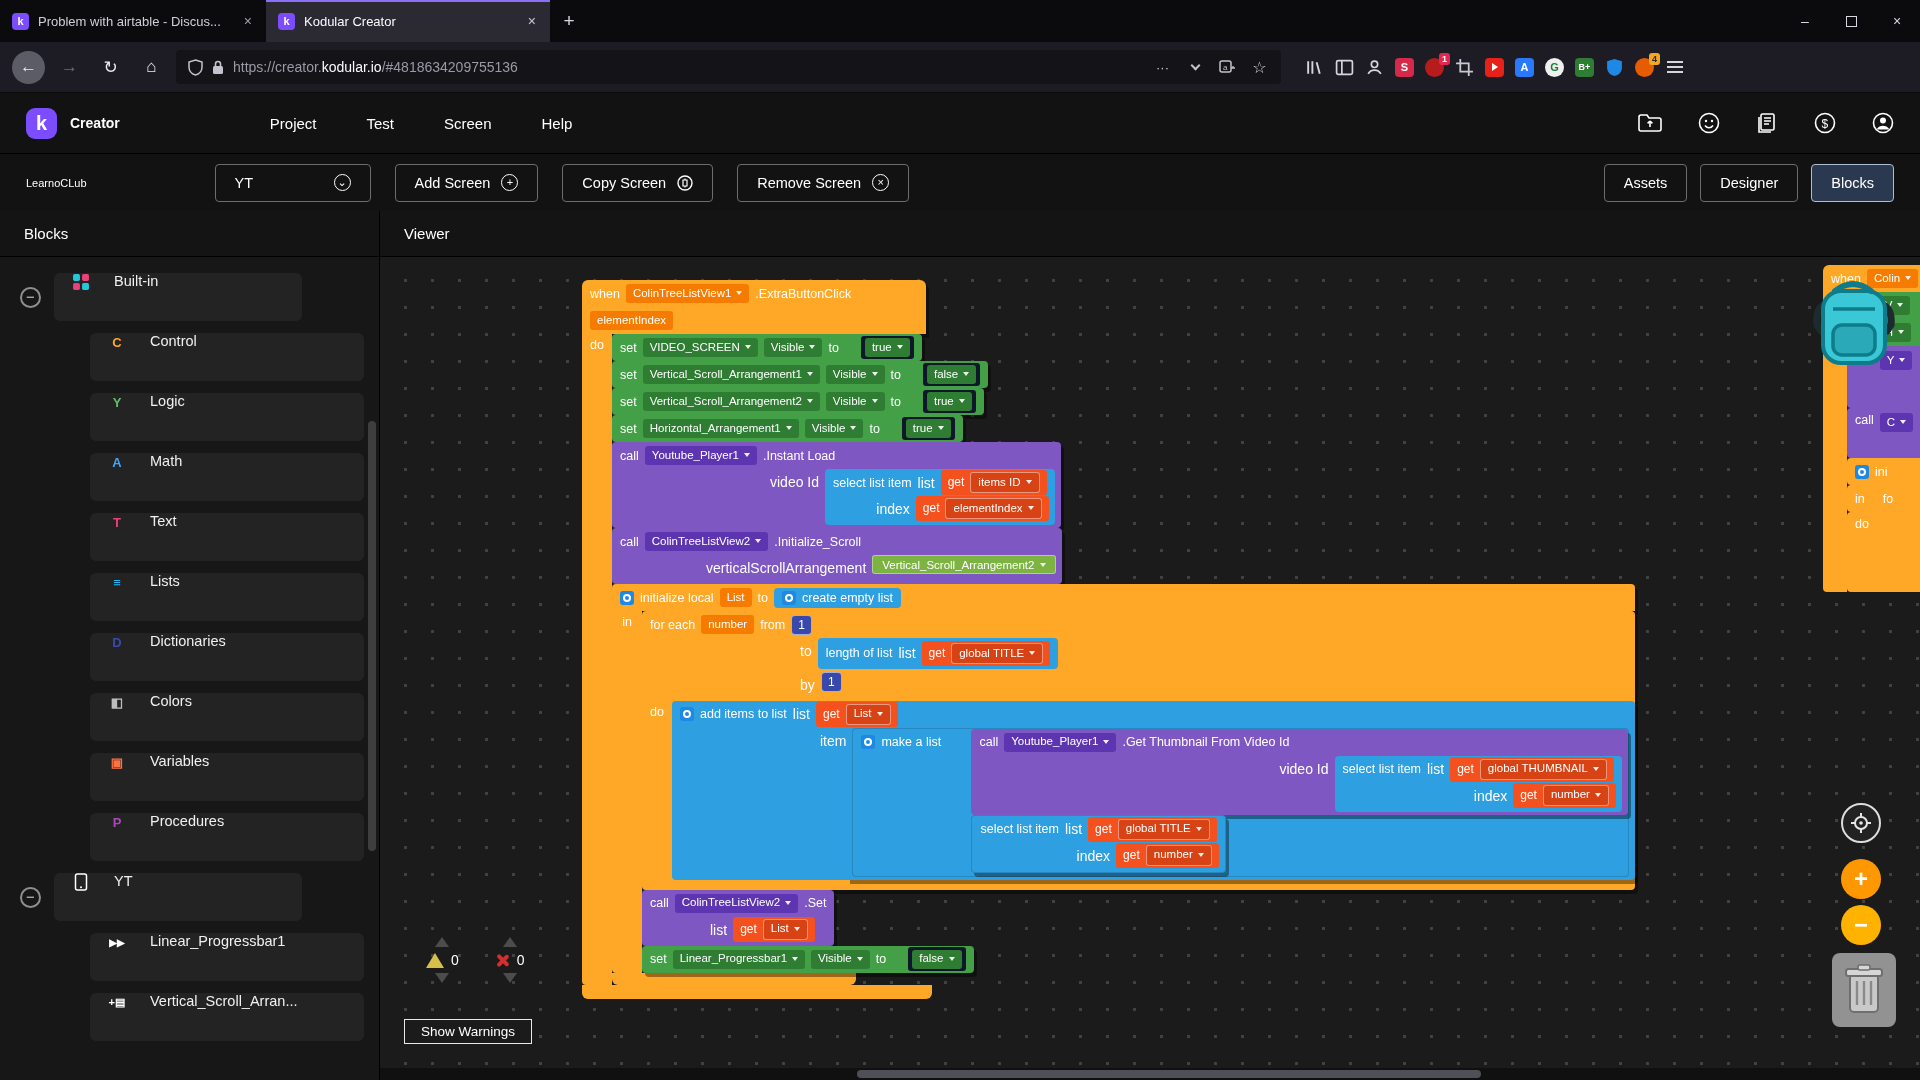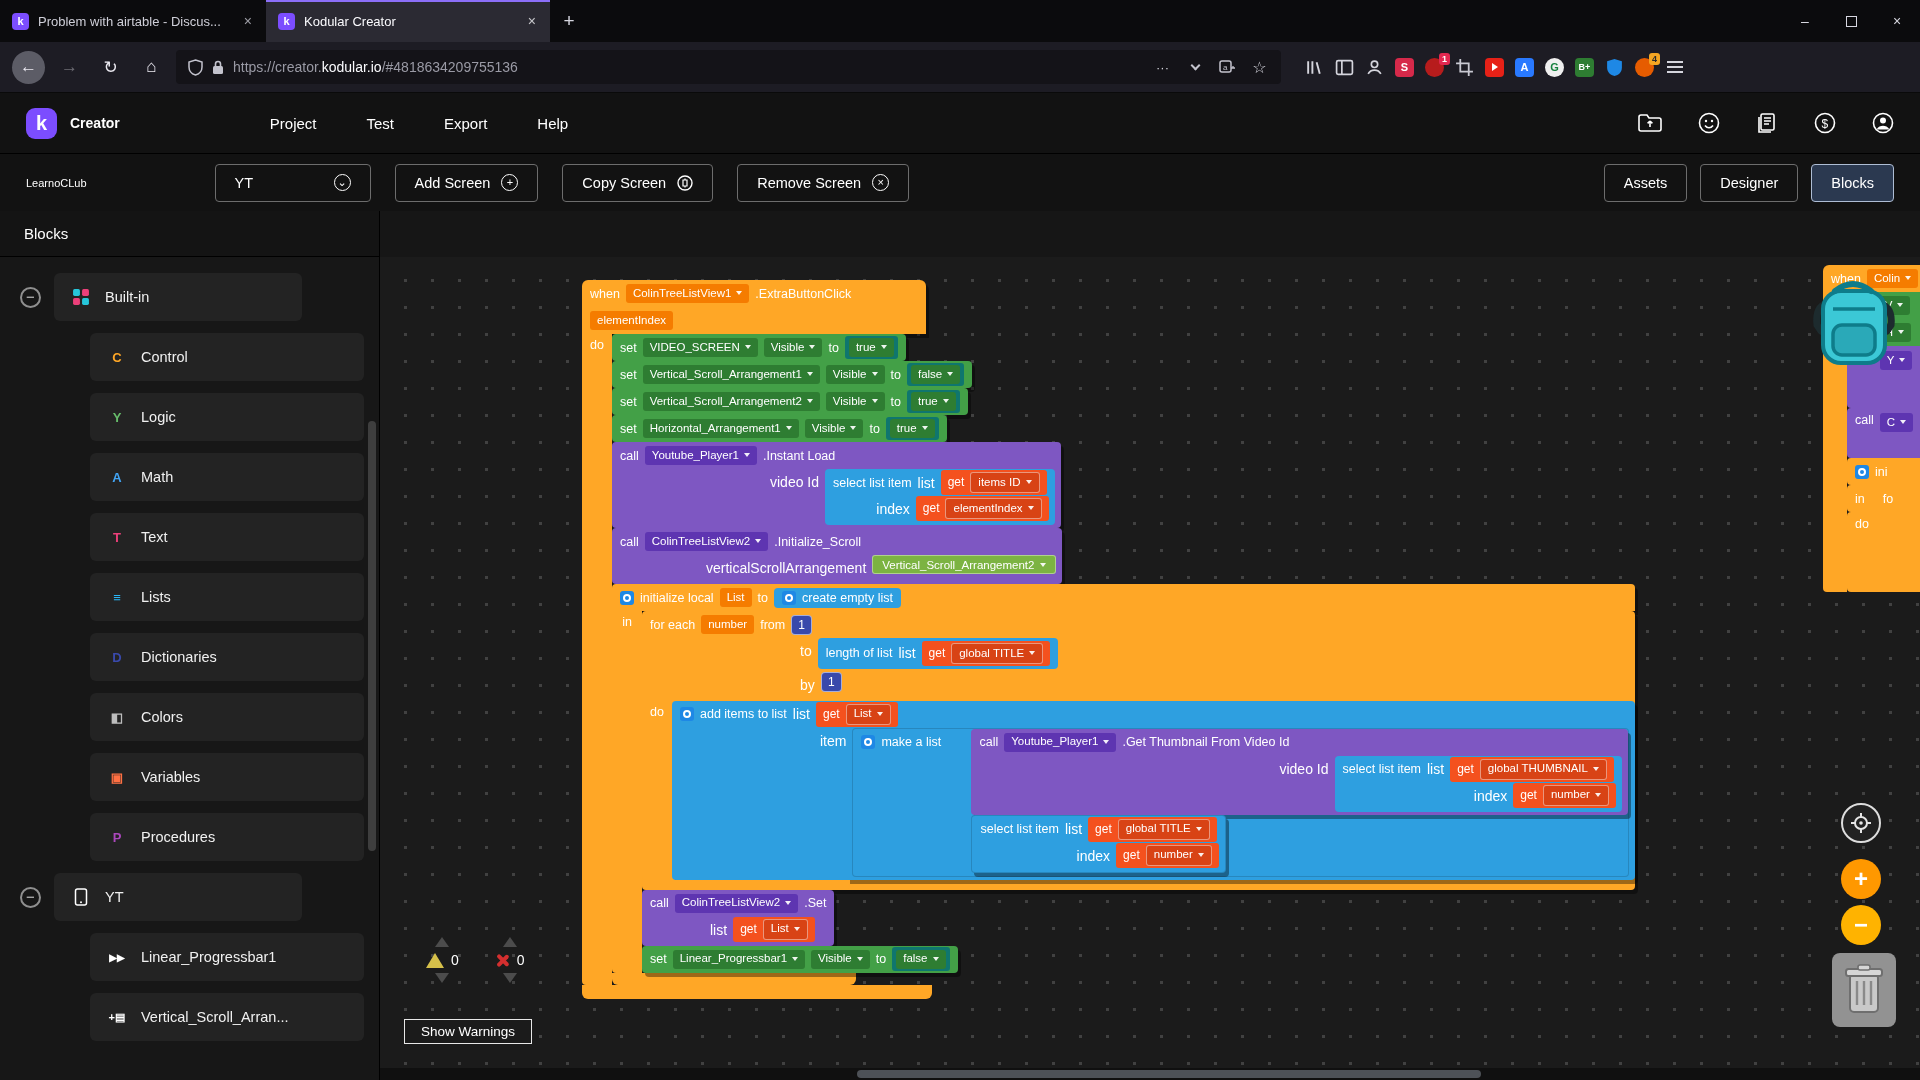--- a/index.html
+++ b/index.html
@@ -53,21 +53,21 @@
 .kbtn.active{background:#2b3950;border-color:#aebdd4}
 .cicon{width:17px;height:17px;border:1.6px solid #fff;border-radius:50%;display:flex;align-items:center;justify-content:center;font-size:11px;line-height:1}
 
 
 .content{display:flex;height:869px}
 .sidebar{width:380px;background:#171717;border-right:1px solid #000;position:relative;overflow:hidden}
 .panel-title{height:46px;display:flex;align-items:center;padding:0 24px;font-size:15px;background:#141414;border-bottom:1px solid #000}
 .side-list{padding-top:16px}
 .side-row{display:flex;align-items:center;gap:13px;margin:0 0 12px 20px}
 .collapse{width:21px;height:21px;border-radius:50%;border:2px solid #8f8f8f;color:#c9c9c9;display:flex;align-items:center;justify-content:center;font-size:15px;line-height:0;flex:0 0 auto}
-.card{background:#232323;border-radius:6px;height:48px;display:flex;align-items:center;gap:15px;padding:0 18px;font-size:14.5px;color:#f0f0f0}
+.card{background:#232323;border-radius:6px;height:48px;display:flex;gap:24px;padding:0 18px;font-size:14.5px;color:#f0f0f0}
 .section-card{width:248px}
 .item-card{width:274px;margin-left:70px}
 .side-scroll{position:absolute;right:3px;top:210px;width:8px;height:430px;background:#3e3e3e;border-radius:4px}
 .iic{width:18px;height:18px;flex:0 0 auto;display:flex;align-items:center;justify-content:center;font-weight:bold;font-size:13px}
 
 .viewer{flex:1;position:relative;background:#161616}
 .canvas{position:absolute;top:46px;left:0;right:0;bottom:0;overflow:hidden;background-color:#1b1b1b;background-image:radial-gradient(#414141 1.6px,transparent 2px);background-size:27px 27px;background-position:12px 10px}
 .abs{position:absolute}
 
 
@@ -76,21 +76,21 @@
 .prow{display:flex;align-items:flex-start;gap:6px;padding:0 6px 3px 8px}
 .pr-end{align-self:flex-end}
 .slabel{font-size:14px;line-height:26px;white-space:nowrap}
 .c-or{background:#FFA726}.c-grn{background:#43A047}.c-pur{background:#7E57C2}.c-blu{background:#2E9FE0}
 .shadow{box-shadow:3px 4px 0 rgba(0,0,0,.38)}
 .chip{display:inline-flex;align-items:center;gap:5px;padding:2.5px 7px;border-radius:3px;font-size:11.5px;line-height:1.2;color:#fff;white-space:nowrap}
 .ch-or{background:#F57C00}.ch-grn{background:#2E7D32}.ch-pur{background:#5E35B1}
 .ch-red{background:#D84315;border:1px solid rgba(255,255,255,.45)}
 .dd{width:0;height:0;border-left:3.5px solid transparent;border-right:3.5px solid transparent;border-top:4.5px solid rgba(255,255,255,.92)}
 .getb{display:inline-flex;align-items:center;gap:6px;background:#F4511E;border-radius:3px;padding:2px 7px;font-size:12px}
-.logicb{display:inline-flex;align-items:flex-start;background:#0f766e;border-radius:3px;padding:2.5px 4px;margin-left:0}
+.logicb{display:inline-flex;align-items:flex-start;background:#0f172a;border-radius:3px;padding:2.5px 4px;margin-left:16px}
 .compb{display:inline-flex;align-items:center;gap:6px;background:#7CB342;border:1px solid rgba(255,255,255,.4);border-radius:3px;padding:2.5px 9px;font-size:11.5px}
 .num{display:inline-flex;align-items:center;justify-content:center;background:#3949AB;border:1.5px solid rgba(255,255,255,.55);border-radius:4px;min-width:21px;height:20px;font-size:12px;padding:0 4px}
 .gear{width:14px;height:14px;background:#1E88E5;border-radius:3px;position:relative;flex:0 0 auto}
 .gear::after{content:"";position:absolute;inset:3px;border:2px solid #fff;border-radius:50%}
 .inb{display:inline-flex;align-items:center;gap:6px;background:#2E9FE0;border-radius:4px;padding:3px 8px;font-size:12.5px}
 .evbody{display:flex;align-items:flex-start}
 .spine{align-self:stretch;width:30px;background:#FFA726;display:flex;justify-content:center;padding-top:4px;font-size:12.5px;border-radius:0 0 0 4px}
 .stack{display:flex;flex-direction:column;align-items:flex-start}
 .foot{height:12px;background:#FFA726;border-radius:0 0 6px 6px}
 
@@ -196,21 +196,21 @@
       </span>
   </div>
 </div>
 
 <div class="kheader">
   <span class="kmark">k</span>
   <span class="kbrand">Creator</span>
   <div class="kmenu">
     <span>Project</span>
     <span>Test</span>
-    <span>Export</span>
+    <span>Screen</span>
     <span>Help</span>
   </div>
   <div class="khr">
     <svg width="24" height="20" viewBox="0 0 24 20">
         <path d="M1 4a2 2 0 0 1 2-2h6l2 3h10a2 2 0 0 1 2 2v9a2 2 0 0 1-2 2H3a2 2 0 0 1-2-2z" fill="none" stroke="#fff" stroke-width="1.6"></path>
         <path d="M12 14V8m0 0-2.4 2.4M12 8l2.4 2.4" stroke="#fff" stroke-width="1.6" fill="none"></path>
       </svg>
     <svg width="22" height="22" viewBox="0 0 22 22">
         <circle cx="11" cy="11" r="9.5" fill="none" stroke="#fff" stroke-width="1.6"></circle>
         <circle cx="8" cy="9" r="1.2" fill="#fff"></circle>
@@ -361,20 +361,21 @@
           <div class="card item-card">
             <span class="iic" style="color:#fff;font-size:11px">+▤</span>
             <span>Vertical_Scroll_Arran...</span>
           </div>
         </div>
     </div>
     <div class="side-scroll"></div>
   </div>
 
   <div class="viewer">
+    <div class="panel-title">Viewer</div>
     <div class="canvas">
 
       <div class="abs" style="left:202px;top:23px">
         <div class="colb c-or shadow" style="border-radius:6px 6px 0 0;min-width:344px;align-self:stretch">
           <div class="row">
             <span>when</span>
             <span class="chip ch-or">
                 <span>ColinTreeListView1</span>
                 <span class="dd"></span>
               </span>

